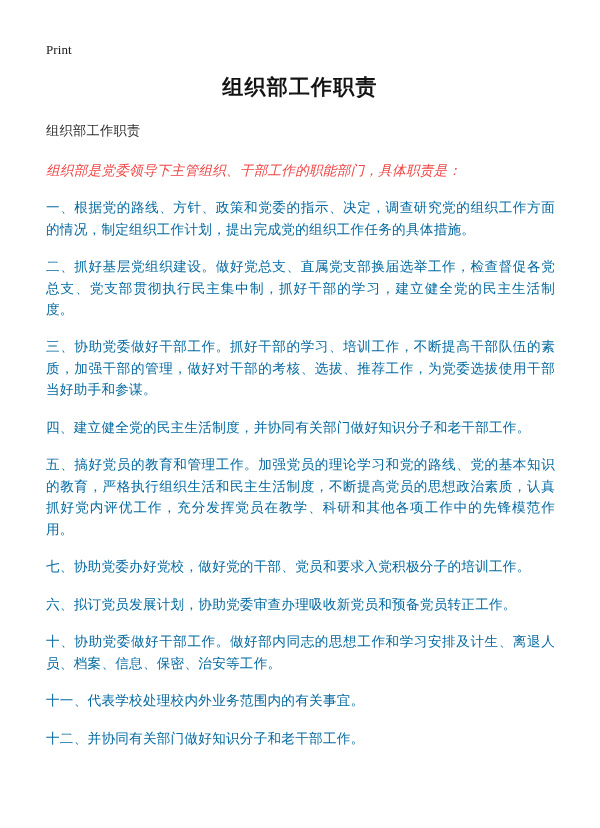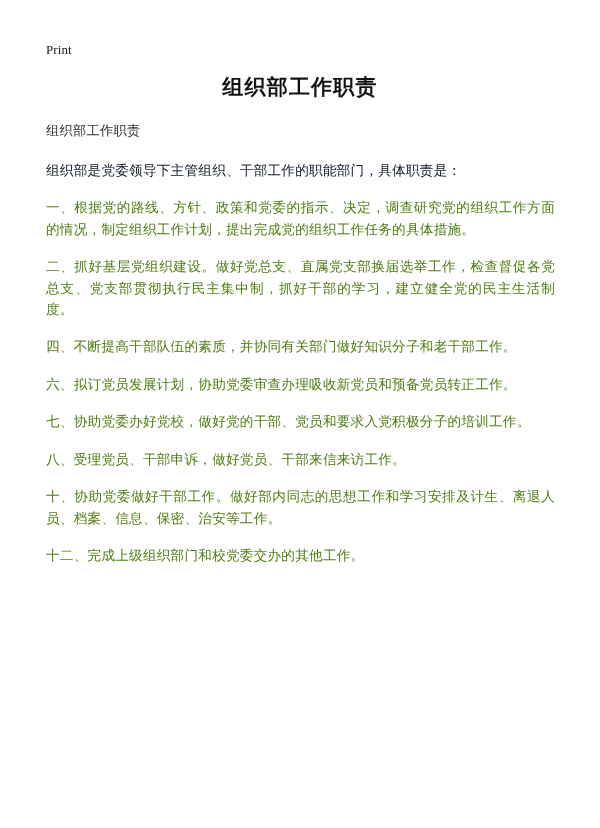--- a/index.html
+++ b/index.html
@@ -62,35 +62,36 @@
     font-size: 13.2px;
     line-height: 1.5;
     color: #2f2f2f;
     letter-spacing: 0.3px;
   }
 
   .intro {
     margin: 19px 0 14px 0;
     font-size: 13.6px;
     line-height: 1.55;
-    color: #0f172a;
+    color: #ef4444;
     letter-spacing: 0.25px;
     text-align: justify;
+    font-style: italic;
   }
 
   .clause-list {
     list-style: none;
     margin: 0;
     padding: 0;
   }
   .clause {
     margin: 16px 0 0 0;
     font-size: 13.6px;
     line-height: 1.58;
-    color: #4d7c0f;
+    color: #0369a1;
     letter-spacing: 0.25px;
     text-align: justify;
     text-justify: inter-ideograph;
     word-break: break-all;
   }
 </style>
 </head>
 <body>
 
 <div class="page">
@@ -103,22 +104,24 @@
 
   <div class="body-block">
 
     <p class="subtitle">组织部工作职责</p>
 
     <p class="intro">组织部是党委领导下主管组织、干部工作的职能部门，具体职责是：</p>
 
     <div class="clause-list">
       <p class="clause">一、根据党的路线、方针、政策和党委的指示、决定，调查研究党的组织工作方面的情况，制定组织工作计划，提出完成党的组织工作任务的具体措施。</p>
       <p class="clause">二、抓好基层党组织建设。做好党总支、直属党支部换届选举工作，检查督促各党总支、党支部贯彻执行民主集中制，抓好干部的学习，建立健全党的民主生活制度。</p>
-      <p class="clause">四、不断提高干部队伍的素质，并协同有关部门做好知识分子和老干部工作。</p>
+      <p class="clause">三、协助党委做好干部工作。抓好干部的学习、培训工作，不断提高干部队伍的素质，加强干部的管理，做好对干部的考核、选拔、推荐工作，为党委选拔使用干部当好助手和参谋。</p>
+      <p class="clause">四、建立健全党的民主生活制度，并协同有关部门做好知识分子和老干部工作。</p>
+      <p class="clause">五、搞好党员的教育和管理工作。加强党员的理论学习和党的路线、党的基本知识的教育，严格执行组织生活和民主生活制度，不断提高党员的思想政治素质，认真抓好党内评优工作，充分发挥党员在教学、科研和其他各项工作中的先锋模范作用。</p>
+      <p class="clause">七、协助党委办好党校，做好党的干部、党员和要求入党积极分子的培训工作。</p>
       <p class="clause">六、拟订党员发展计划，协助党委审查办理吸收新党员和预备党员转正工作。</p>
-      <p class="clause">七、协助党委办好党校，做好党的干部、党员和要求入党积极分子的培训工作。</p>
-      <p class="clause">八、受理党员、干部申诉，做好党员、干部来信来访工作。</p>
       <p class="clause">十、协助党委做好干部工作。做好部内同志的思想工作和学习安排及计生、离退人员、档案、信息、保密、治安等工作。</p>
-      <p class="clause">十二、完成上级组织部门和校党委交办的其他工作。</p>
+      <p class="clause">十一、代表学校处理校内外业务范围内的有关事宜。</p>
+      <p class="clause">十二、并协同有关部门做好知识分子和老干部工作。</p>
     </div>
 
   </div>
 </div>
 
 </body></html>

